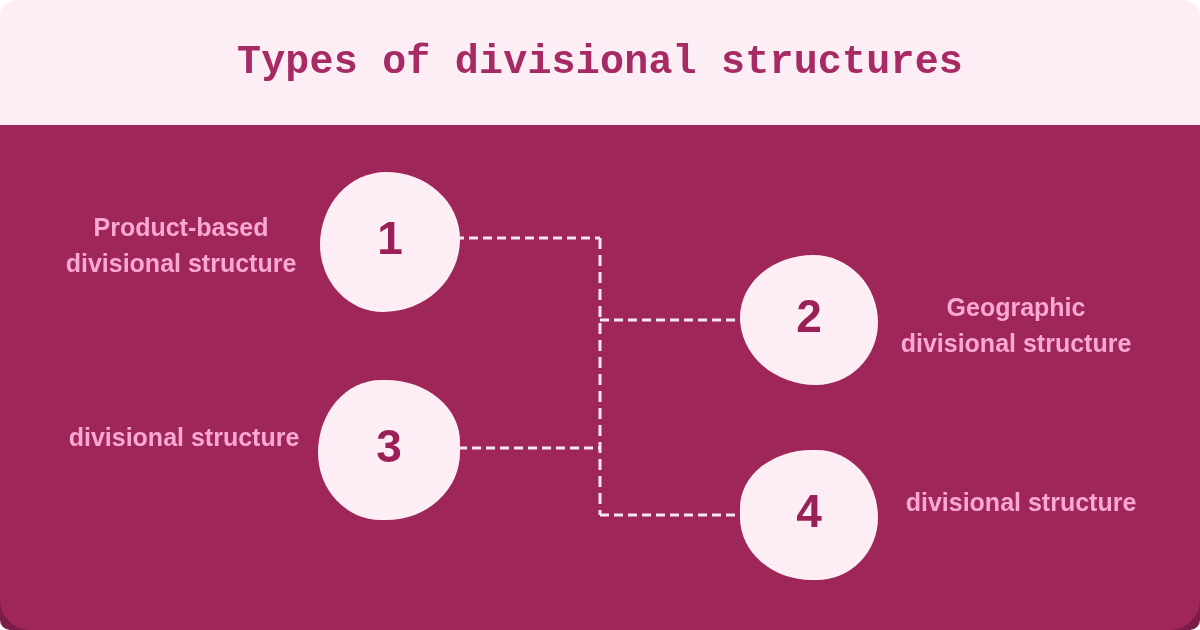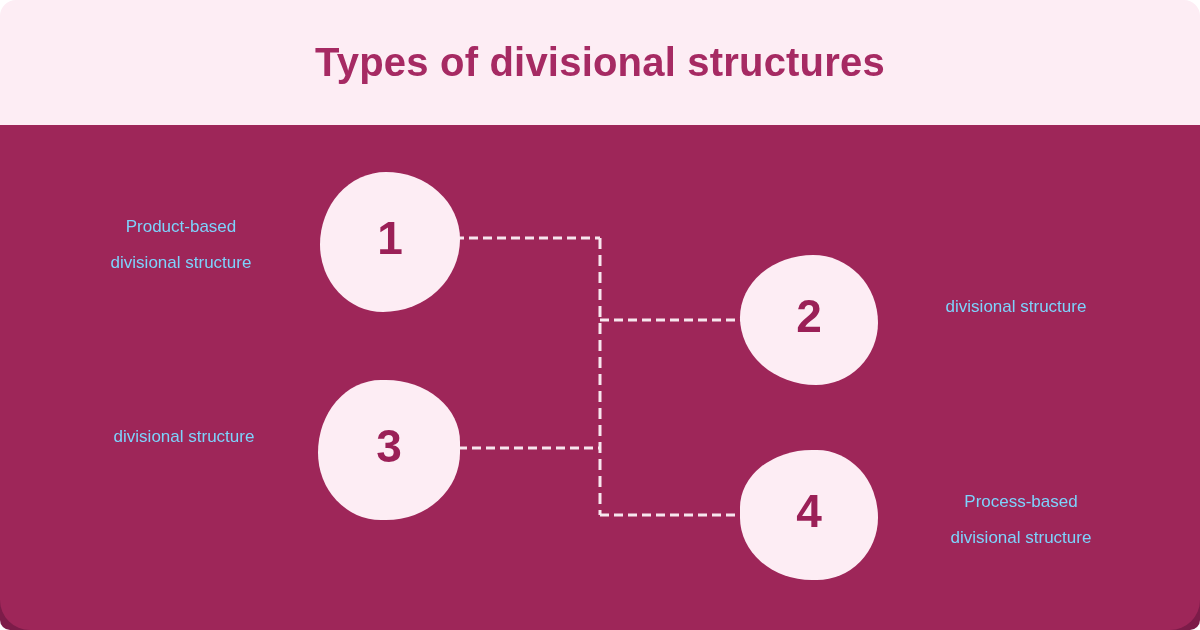--- a/index.html
+++ b/index.html
@@ -24,20 +24,21 @@
   .header {
     position: absolute;
     left: 0; top: 0;
     width: 1200px; height: 125px;
     background: #fdedf4;
     border-radius: 16px 16px 0 0;
     display: flex;
     align-items: center;
     justify-content: center;
     z-index: 2;
+    font-family: Liberation Mono, monospace;
   }
   .title {
     color: #a62a63;
     font-size: 40px;
     font-weight: bold;
     letter-spacing: 0.2px;
   }
   .panel {
     position: absolute;
     left: 0; top: 125px;
@@ -83,24 +84,24 @@
   }
   .blob4 {
     left: 740px; top: 325px;
     width: 138px; height: 130px;
     border-radius: 54% 46% 46% 54% / 46% 54% 50% 50%;
   }
   .node-label {
     position: absolute;
     width: 300px;
     text-align: center;
-    color: #7dd3fc;
-    font-size: 17px;
+    color: #f9a8d4;
+    font-size: 25px;
     line-height: 36px;
-    font-weight: 400;
+    font-weight: 700;
   }
   .label1 { left: 31px;  top: 84px;  }
   .label2 { left: 866px; top: 164px; }
   .label3 { left: 34px;  top: 294px; }
   .label4 { left: 871px; top: 359px; }
 </style>
 </head>
 <body>
 
 <div class="dark-layer"></div>
@@ -130,23 +131,23 @@
   </div>
   <div class="blob blob4">
     <span class="num">4</span>
   </div>
 
   <div class="node-label label1">
     <div>Product-based</div>
     <div>divisional structure</div>
   </div>
   <div class="node-label label2">
+    <div>Geographic</div>
     <div>divisional structure</div>
   </div>
   <div class="node-label label3">
     <div>divisional structure</div>
   </div>
   <div class="node-label label4">
-    <div>Process-based</div>
     <div>divisional structure</div>
   </div>
 
 </div>
 
 </body></html>

